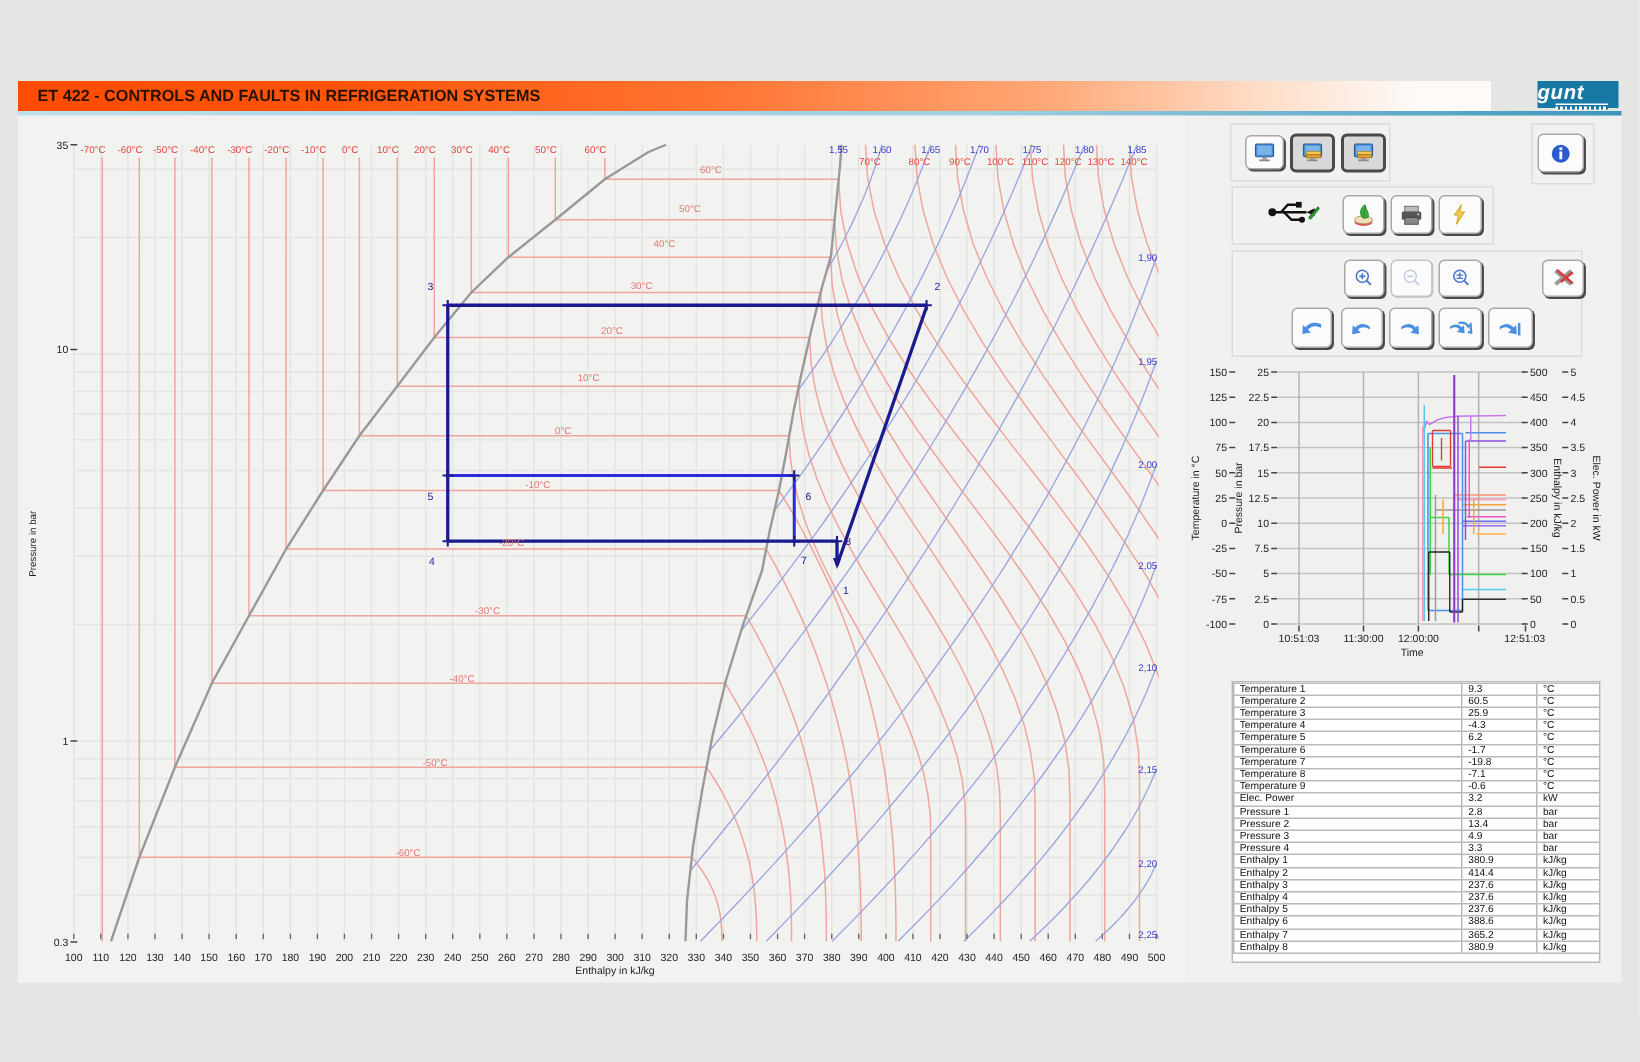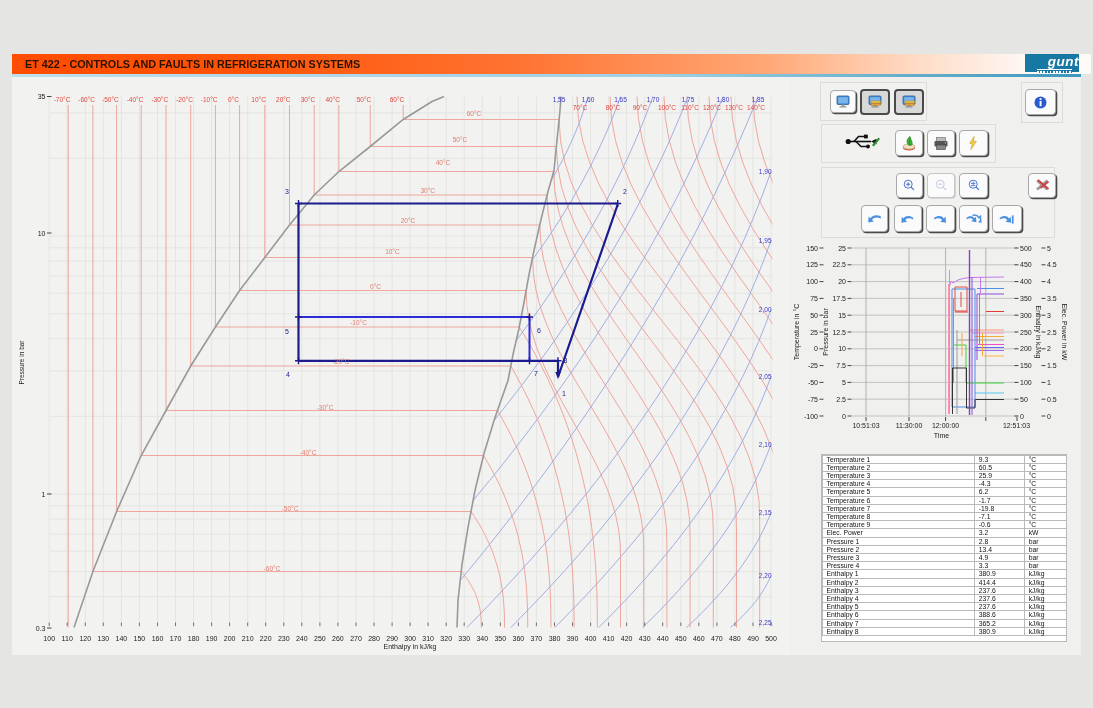--- a/index.html
+++ b/index.html
@@ -1,23 +1,23 @@
 <!DOCTYPE html>
 <html><head><meta charset="utf-8"><style>
 * { margin:0; padding:0; box-sizing:border-box; }
 body { width:1093px; height:708px; background:#e5e5e4; position:relative;
        font-family:"Liberation Sans", sans-serif; overflow:hidden; }
-.titlebar { position:absolute; left:12px; top:54px; width:1079px; height:19.5px;
+.titlebar { position:absolute; left:12px; top:54px; width:982px; height:19.5px;
   background:linear-gradient(90deg,#ff4c00 0%,#ff5408 22%,#ff7534 48%,#ffa877 70%,#ffdcc6 84%,#fdfaf8 95%);
   color:#2b1200; font-weight:bold; font-size:10.8px; line-height:20px; padding-left:13px; letter-spacing:0px; }
 .bluestrip { position:absolute; left:12px; top:73.5px; width:1069px; height:3px;
   background:linear-gradient(90deg,#bcdfee 0%,#9fd0e4 60%,#3d97bc 100%); }
 .main { position:absolute; left:12px; top:76.5px; width:1069px; height:578px; background:#f0f0ef; }
 .logo { position:absolute; left:1025px; top:53.5px; width:54px; height:18px; background:#1878a4;
-  color:#fff; text-align:right; }
+  color:#fff; text-align:left; }
 .logo .g { font-weight:bold; font-style:italic; font-size:13.5px; line-height:15.5px; letter-spacing:0.5px; }
 .logo .u { height:1.4px; margin:0 7px 1px 12px; background:#fff; }
 .logo .d { height:1.4px; margin:0 7px 0 12px; background:repeating-linear-gradient(90deg,#fff 0 1.5px,#1878a4 1.5px 3.2px); }
 .gb { position:absolute; border:1px solid #dcdcdb; background:#f1f1f0; }
 .btn { position:absolute; background:#fbfbfb; border:1px solid #a8a8a8; border-radius:4px;
   box-shadow:1.3px 1.3px 0 #4a4a4a; display:flex; align-items:center; justify-content:center; }
 table.dat { width:246px; border-collapse:collapse; background:#fff; font-size:6.8px; color:#111; }
 table.dat td { border:1px solid #b9b9b9; height:7.8px; padding:0 0 0 4px; line-height:7.2px; }
 td.c1 { width:153px; } td.c2 { width:50px; } td.c3 { width:43px; }
 .tablewrap { position:absolute; left:820.5px; top:453.5px; width:246px; height:188px;

